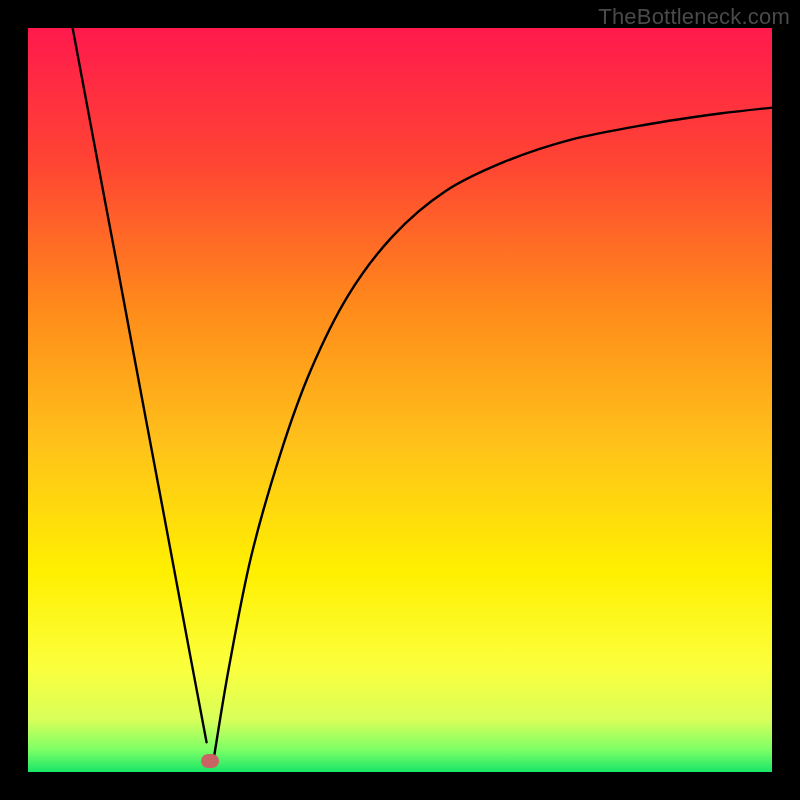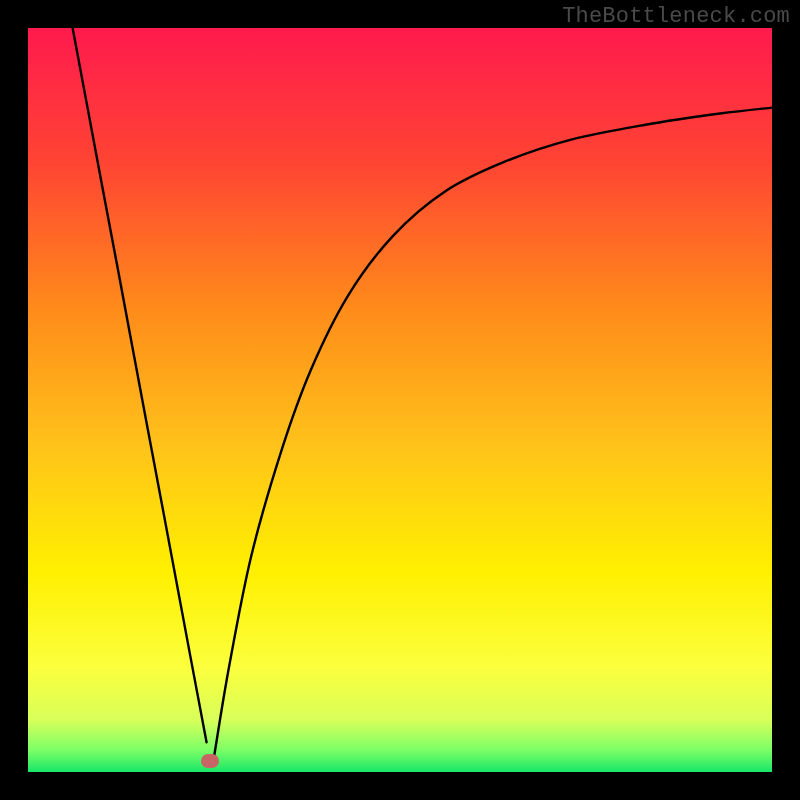--- a/index.html
+++ b/index.html
@@ -30,21 +30,20 @@
     inset: 0;
   }
   .site-label {
     position: absolute;
     top: 4px;
     right: 10px;
     color: #4a4a4a;
     font-size: 22px;
     font-weight: 500;
     letter-spacing: 0.2px;
-    font-family: Liberation Mono, monospace;
   }
   .curve-svg {
     position: absolute;
     inset: 0;
   }
   .min-marker {
     position: absolute;
     background: #c86464;
     border-radius: 8px;
   }

